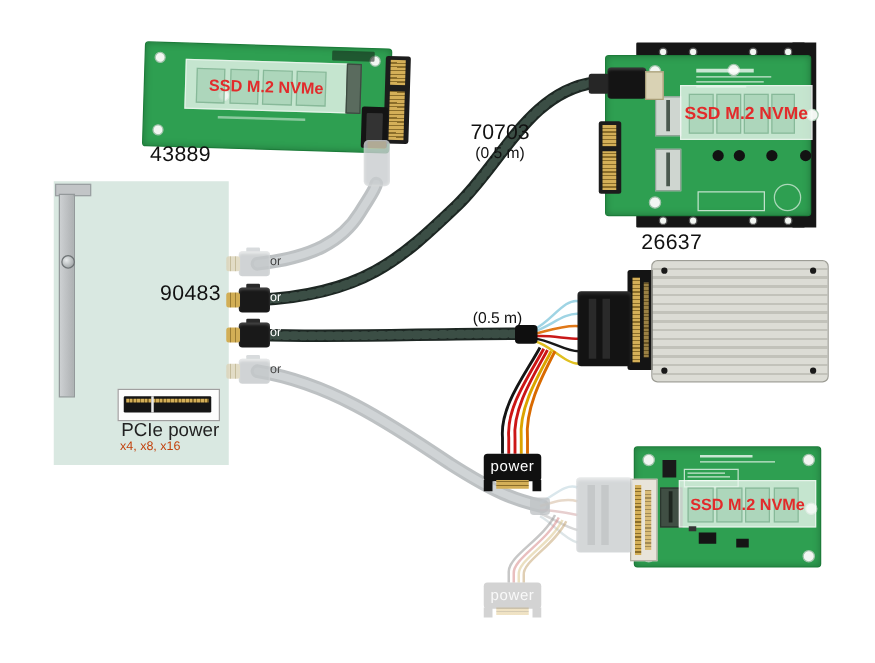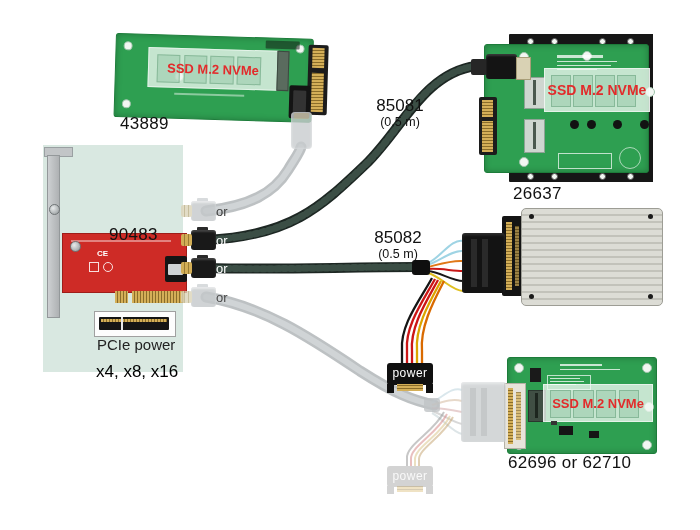--- a/index.html
+++ b/index.html
@@ -19,21 +19,21 @@
   .gold{background:repeating-linear-gradient(0deg,#d4af58 0 2px,#8a6d2a 2px 3px);}
   .goldv{background:repeating-linear-gradient(90deg,#d4af58 0 2px,#8a6d2a 2px 3px);}
   .conn-tip{position:absolute;width:11px;height:12px;border-radius:2px;
             background:repeating-linear-gradient(90deg,#d2ae56 0 3px,#9a7c34 3px 4px);}
   .conn-body{position:absolute;width:25px;height:20px;border-radius:3px;background:#191919;box-shadow:inset 0 2px 2px rgba(255,255,255,.18);}
   .conn-latch{position:absolute;width:11px;height:4px;border-radius:1px;background:#2a2a2a;}
   .ghost{opacity:.8;}
   .ghost .conn-body{background:#c5c9cb;box-shadow:inset 0 2px 2px rgba(255,255,255,.5);}
   .ghost .conn-latch{background:#cfd3d5;}
   .ghost .conn-tip{background:repeating-linear-gradient(90deg,#dcd4b8 0 3px,#b9ad84 3px 4px);}
-  .or-lbl{position:absolute;font-size:13px;}
+  .or-lbl{position:absolute;font-size:10px;}
   .screw{position:absolute;border-radius:50%;background:radial-gradient(circle at 35% 35%,#e8ebec,#8f9496);border:1px solid #6f7476;}
   .silk-line{position:absolute;background:rgba(255,255,255,.75);height:2px;}
   .power-body{position:absolute;background:#101010;border-radius:3px;}
   .power-txt{position:absolute;width:100%;text-align:center;color:#fff;font-size:12px;top:3px;letter-spacing:.5px;}
 </style>
 </head>
 <body>
 
 <div id="canvas">
 
@@ -173,52 +173,37 @@
   <div class="abs" style="left:479px;top:97px;width:18px;height:58px;background:#1c1c1c;border-radius:2px;">
     <div class="gold abs" style="left:3px;top:3px;width:11px;height:17px;"></div>
     <div class="gold abs" style="left:3px;top:24px;width:11px;height:31px;"></div>
   </div>
 
   <div class="abs" style="left:471px;top:59px;width:16px;height:16px;background:#262626;border-radius:2px;"></div>
   <div class="abs" style="left:486px;top:54px;width:31px;height:25px;background:#141414;border-radius:3px;box-shadow:inset 0 2px 2px rgba(255,255,255,.15);"></div>
   <div class="abs" style="left:516px;top:57px;width:13px;height:21px;background:#d9d2b4;border:1px solid #a89e78;"></div>
   <div class="lbl part-num" style="left:513px;top:184px;">26637</div>
 
-  <div class="lbl cable-num" style="left:360px;top:96px;">85081</div>
+  <div class="lbl cable-num" style="left:360px;top:96px;">70703</div>
   <div class="lbl cable-len" style="left:360px;top:115px;">(0.5 m)</div>
-  <div class="lbl cable-num" style="left:358px;top:228px;">85082</div>
   <div class="lbl cable-len" style="left:358px;top:247px;">(0.5 m)</div>
 
   <div class="abs" style="left:44px;top:147px;width:27px;height:8px;background:#c2c5c7;border:1px solid #9aa0a2;"></div>
   <div class="abs" style="left:47px;top:155px;width:11px;height:161px;background:linear-gradient(90deg,#cdd0d2,#aeb1b3);border:1px solid #93989a;"></div>
   <div class="screw" style="left:49px;top:204px;width:9px;height:9px;"></div>
-  <div class="abs" style="left:62px;top:233px;width:123px;height:58px;background:#ce2b26;border:1px solid #9e1d19;">
-    <div class="silk-line" style="left:8px;top:6px;width:100px;opacity:.55;"></div>
-    <div class="screw" style="left:7px;top:7px;width:9px;height:9px;"></div>
-    <div class="abs" style="left:34px;top:15px;color:#fff;font-size:8px;font-weight:bold;">CE</div>
-    <div class="abs" style="left:26px;top:28px;width:8px;height:8px;border:1px solid rgba(255,255,255,.85);"></div>
-    <div class="abs" style="left:40px;top:28px;width:8px;height:8px;border:1px solid rgba(255,255,255,.85);border-radius:50%;"></div>
-
-    <div class="abs" style="left:102px;top:22px;width:22px;height:26px;background:#151515;border-radius:2px;">
-      <div class="abs" style="left:3px;top:8px;width:15px;height:11px;background:#cfd3d5;border-radius:1px;"></div>
-    </div>
-
-    <div class="goldv abs" style="left:52px;top:57px;width:13px;height:12px;"></div>
-    <div class="goldv abs" style="left:69px;top:57px;width:52px;height:12px;"></div>
-  </div>
-  <div class="lbl part-num" style="left:109px;top:225px;text-align:right;">90483</div>
+  <div class="lbl part-num" style="left:128px;top:225px;text-align:right;">90483</div>
 
   <div class="abs" style="left:94px;top:311px;width:80px;height:24px;background:#fdfdfd;border:1px solid #a0a0a0;">
     <div class="abs" style="left:4px;top:5px;width:70px;height:13px;background:#151515;border-radius:1px;">
       <div class="goldv abs" style="left:2px;top:2px;width:66px;height:3px;"></div>
       <div class="abs" style="left:22px;top:0;width:2px;height:13px;background:#e8e8e8;"></div>
     </div>
   </div>
   <div class="lbl" style="left:97px;top:336px;font-size:15px;color:#222;">PCIe power</div>
-  <div class="lbl" style="left:96px;top:362px;font-size:17px;color:#000000;">x4, x8, x16</div>
+  <div class="lbl" style="left:96px;top:352px;font-size:10px;color:#c2410c;">x4, x8, x16</div>
 
   <div class="ghost">
     <div class="conn-latch" style="left:197px;top:198px;"></div>
     <div class="conn-body" style="left:191px;top:201px;"></div>
     <div class="conn-tip" style="left:181px;top:205px;"></div>
   </div>
   <div>
     <div class="conn-latch" style="left:197px;top:227px;"></div>
     <div class="conn-body" style="left:191px;top:230px;"></div>
     <div class="conn-tip" style="left:181px;top:234px;"></div>
@@ -303,15 +288,14 @@
 
   <div class="abs" style="left:504px;top:383px;width:20px;height:64px;background:#e8e4da;border:1px solid #b5b1a5;">
     <div class="gold abs" style="left:3px;top:4px;width:5px;height:56px;"></div>
     <div class="gold abs" style="left:11px;top:8px;width:5px;height:48px;opacity:.75;"></div>
   </div>
 
   <div class="abs" style="left:461px;top:382px;width:45px;height:60px;background:#c6cacc;opacity:.75;border-radius:3px;box-shadow:inset 0 2px 3px rgba(255,255,255,.5);">
     <div class="abs" style="left:9px;top:6px;width:6px;height:48px;background:#b2b6b8;"></div>
     <div class="abs" style="left:20px;top:6px;width:6px;height:48px;background:#b2b6b8;"></div>
   </div>
-  <div class="lbl part-num" style="left:508px;top:453px;">62696 or 62710</div>
 
 </div>
 
 </body></html>

